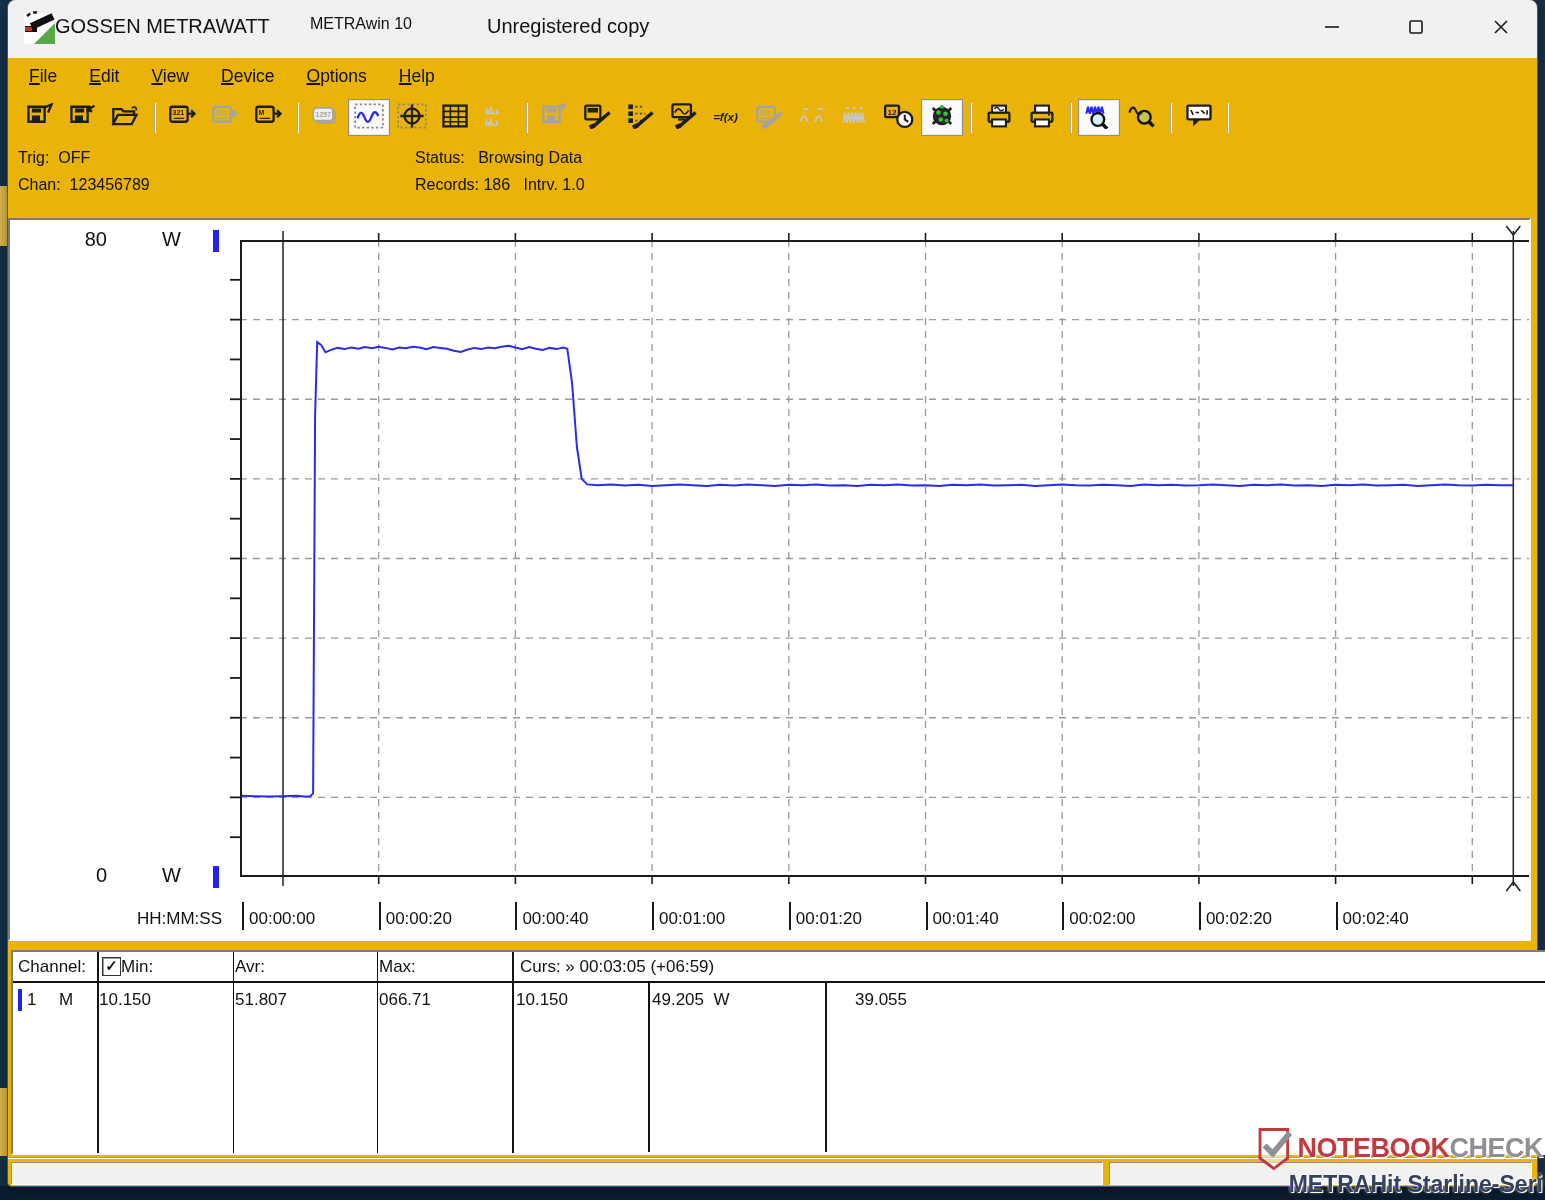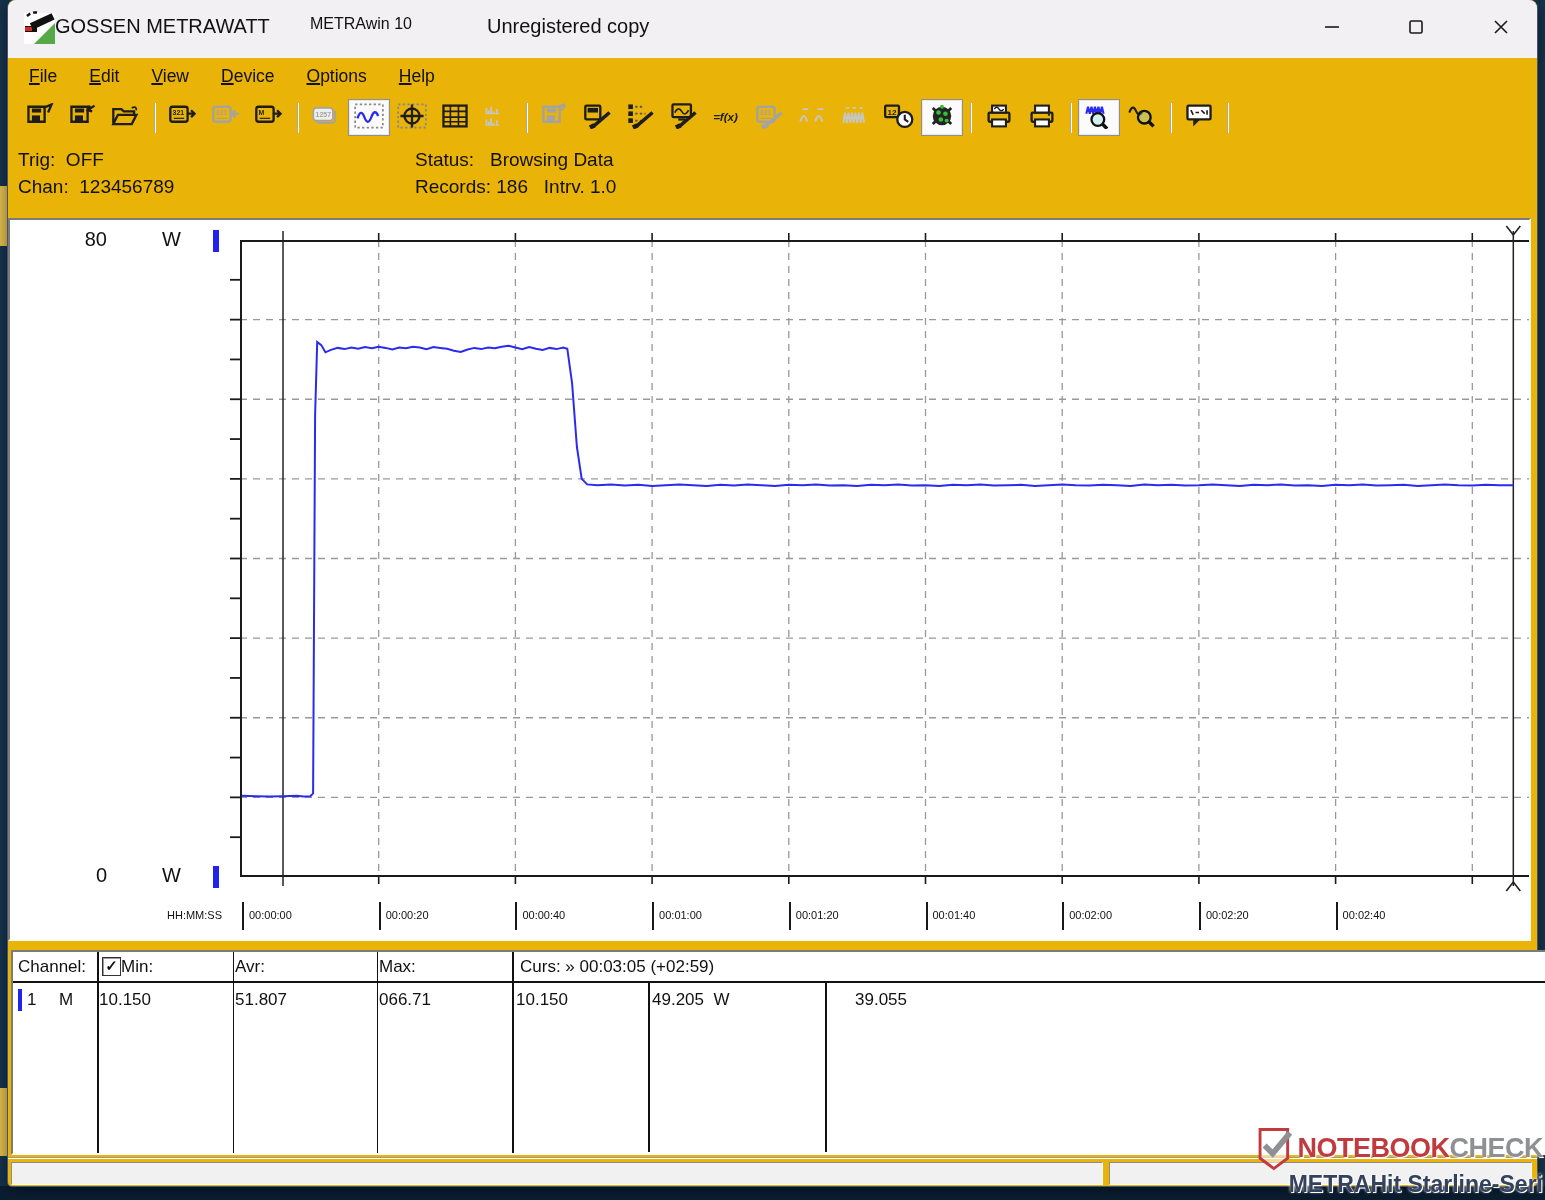--- a/index.html
+++ b/index.html
@@ -21,29 +21,29 @@
   .menu-item{padding:4px 13px;margin-right:6px;}
   .menu-item u{text-decoration-thickness:1.5px;}
 
   
   .toolbar{position:absolute;left:0;top:95px;width:100%;height:45px;display:flex;align-items:center;padding-left:11px;box-sizing:border-box;}
   .tbtn{width:40px;height:35px;display:flex;align-items:center;justify-content:center;border:1px solid transparent;margin-right:1px;}
   .tbtn.active{background:#fbfbfb;border:1px solid #8f8f8f;box-shadow:inset 0 0 0 1px #e8e8e8;}
   .tsep{width:1px;height:30px;background:#a9a9a9;border-right:1px solid #ffffff;margin:0 6px;}
 
   
-  .stext{position:absolute;font-size:19px;white-space:pre;}
+  .stext{position:absolute;font-size:16px;white-space:pre;}
 
   
   .chartpanel{position:absolute;left:0;top:218px;width:1519px;height:719px;background:#fff;border:2px solid;border-color:#7b7b7b #fbfbfb #fbfbfb #7b7b7b;}
   .ylab{position:absolute;font-size:20px;}
   .ylab.num{width:50px;text-align:right;}
   .chmark{position:absolute;width:6px;height:22px;background:#2222ee;}
   .xlabrow-tick{position:absolute;width:2px;height:28px;background:#181818;}
-  .xlab{position:absolute;font-size:11px;white-space:nowrap;}
+  .xlab{position:absolute;font-size:17px;white-space:nowrap;}
   #plot{position:absolute;left:230px;top:20px;overflow:visible;}
 
   
   .tablepanel{position:absolute;left:3px;top:950px;width:1519px;height:201px;background:#fff;border:2px solid;border-color:#7b7b7b #fbfbfb #fbfbfb #7b7b7b;font-size:17px;padding-left:19px;}
   .vline{position:absolute;background:#111;}
   .theadline{position:absolute;left:0;top:29px;width:100%;height:2px;background:#111;}
   .tcell{position:absolute;white-space:pre;}
   .tcell.center{text-align:left;}
   .chk{position:absolute;width:17px;height:17px;border:1px solid #333;background:#fff;box-shadow:inset 1px 1px 0 #9a9a9a;font-size:15px;line-height:16px;text-align:center;font-weight:bold;}
   .rowbar{position:absolute;width:4px;height:22px;background:#2222ee;}
@@ -411,21 +411,21 @@
     <div class="vline" style="left:499px;top:0;width:2px;height:100%;"></div>
     <div class="vline" style="left:635px;top:31px;width:2px;height:169px;"></div>
     <div class="vline" style="left:812px;top:31px;width:2px;height:169px;"></div>
     <div class="theadline"></div>
 
     <div class="tcell" style="left:5px;top:5px;">Channel:</div>
     <div class="chk" style="left:89px;top:5px;">✓</div>
     <div class="tcell center" style="left:108px;top:5px;width:112px;">Min:</div>
     <div class="tcell center" style="left:222px;top:5px;width:142px;">Avr:</div>
     <div class="tcell center" style="left:366px;top:5px;width:133px;">Max:</div>
-    <div class="tcell" style="left:507px;top:5px;">Curs: » 00:03:05 (+02:59)</div>
+    <div class="tcell" style="left:507px;top:5px;">Curs: » 00:03:05 (+06:59)</div>
 
     <div class="rowbar" style="left:5px;top:37px;"></div>
     <div class="tcell" style="left:14px;top:38px;">1</div>
     <div class="tcell" style="left:46px;top:38px;">M</div>
     <div class="tcell center" style="left:86px;top:38px;width:134px;">10.150</div>
     <div class="tcell center" style="left:222px;top:38px;width:142px;">51.807</div>
     <div class="tcell center" style="left:366px;top:38px;width:133px;">066.71</div>
     <div class="tcell center" style="left:503px;top:38px;width:132px;">10.150</div>
     <div class="tcell center" style="left:639px;top:38px;width:173px;">49.205  W</div>
     <div class="tcell" style="left:842px;top:38px;">39.055</div>

